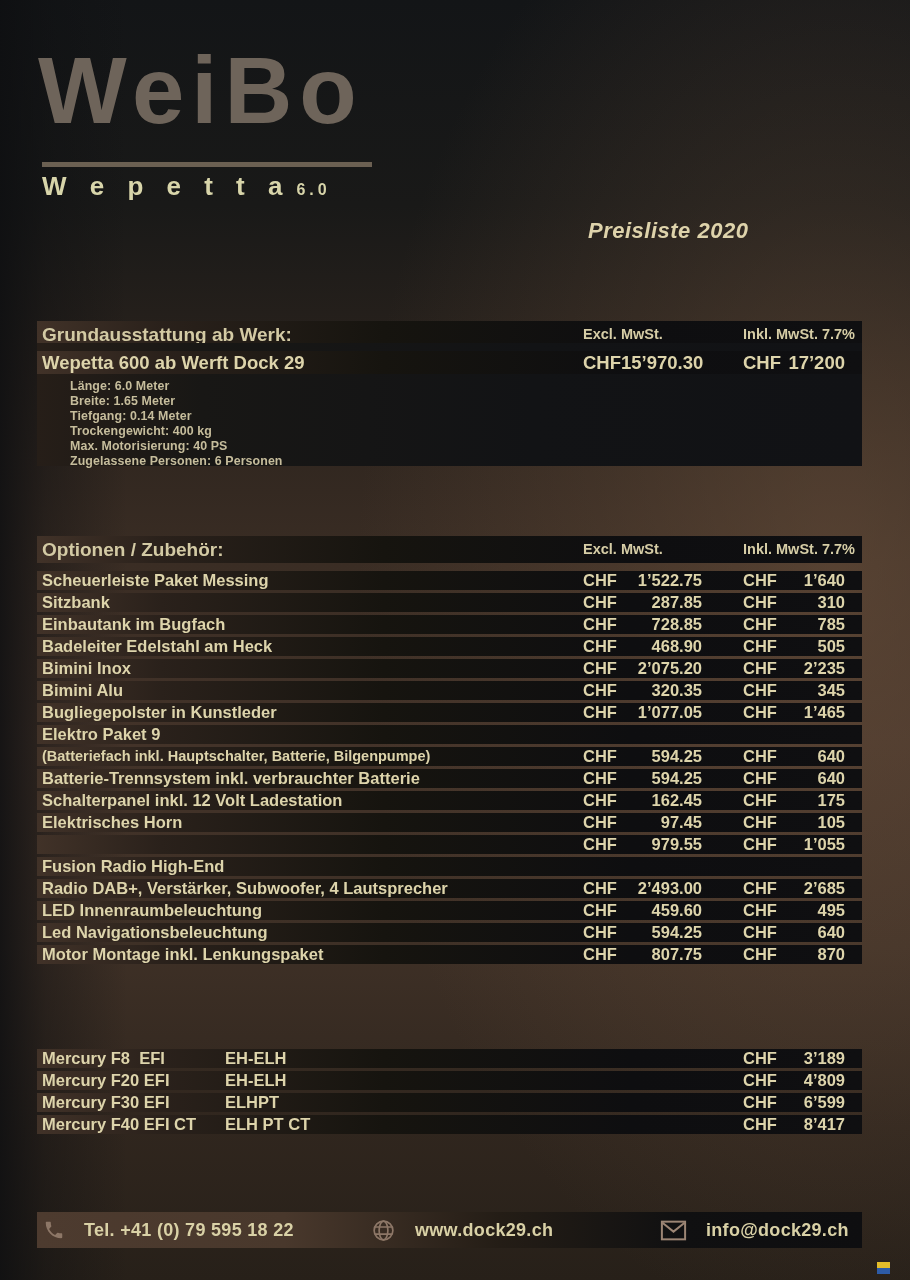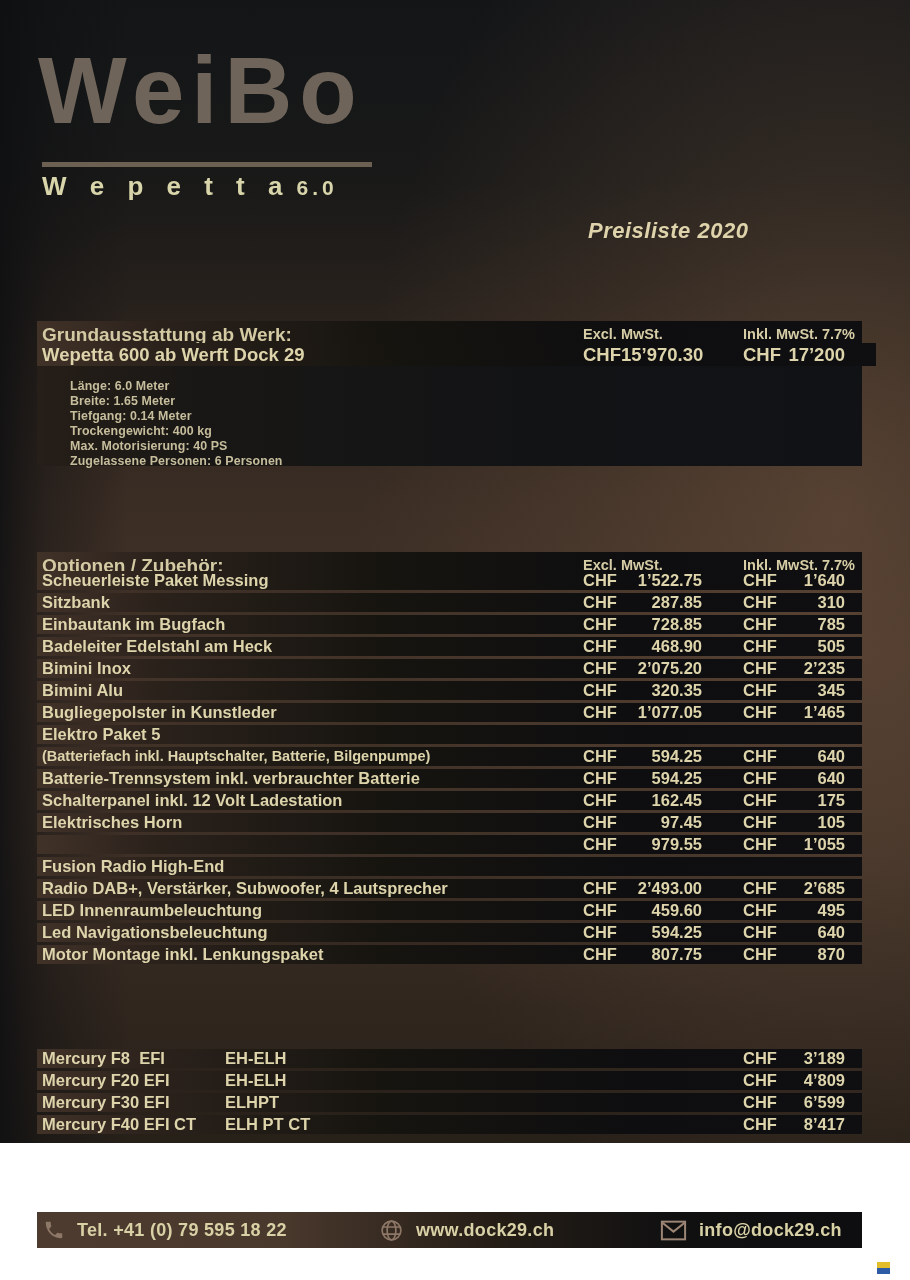--- a/index.html
+++ b/index.html
@@ -2,67 +2,67 @@
 <html><head>
 <meta charset="utf-8">
 <style>
   html,body{margin:0;padding:0;}
   body{
     width:910px;height:1280px;overflow:hidden;
     font-family:"Liberation Sans","DejaVu Sans",sans-serif;
     font-weight:bold;
   }
   .page{
-    position:relative;width:910px;height:1143px;
+    position:relative;width:910px;height:1280px;
     background:
       linear-gradient(90deg, rgba(14,15,17,0.85) 0%, rgba(14,15,17,0.4) 5%, rgba(14,15,17,0) 14%),
       radial-gradient(ellipse 480px 760px at 92% 45%, rgba(110,83,62,0.55) 0%, rgba(110,83,62,0.25) 50%, rgba(0,0,0,0) 100%),
       linear-gradient(180deg, #131517 0%, #191918 16%, #2b231d 30%, #3a2d24 44%, #433329 58%, #3e3026 74%, #30261e 88%, #272019 100%);
     background-color:#1a1a19;
   }
   .strip{
     background:linear-gradient(90deg, #413228 0%, #2a211b 15%, #16140f 42%, #0e0e10 72%, #0f0f11 100%);
   }
   
   .brand{position:absolute;left:38px;top:42px;font-size:94px;line-height:1.05;color:#6e645a;letter-spacing:7px;}
   .rule{position:absolute;left:42px;top:162px;width:330px;height:5px;background:#6b6052;}
   .model-line{position:absolute;left:42px;top:171px;font-size:26px;color:#d8d5aa;letter-spacing:8px;white-space:pre;}
-  .version{font-size:21px;letter-spacing:4px;margin-left:6px;}
+  .version{font-size:16px;letter-spacing:4px;margin-left:6px;}
   .doc-title{position:absolute;left:588px;top:218px;font-size:22px;color:#ded3ab;letter-spacing:0.5px;font-style:italic;}
   
   .header-band{position:absolute;left:37px;width:825px;height:27px;}
   .sec-heading{position:absolute;left:5px;top:0;line-height:27px;font-size:19px;color:#d3caa4;}
   .colhead{position:absolute;top:0;line-height:27px;font-size:14.5px;color:#d6cda6;}
   .colhead.excl{left:546px;}
   .colhead.inkl{left:706px;}
   
   .panel{position:absolute;left:37px;top:343px;width:825px;height:123px;
     background:linear-gradient(90deg,#261e18 0%,#181715 20%,#121315 60%,#111215 100%);}
-  .product-row{position:absolute;left:0;top:0;width:100%;height:23px;padding-left:14px;}
+  .product-row{position:absolute;left:0;top:8px;width:100%;height:23px;}
   .product-name{position:absolute;left:5px;top:0;line-height:23px;font-size:18.5px;color:#ddd4ab;}
   .product-row .price{line-height:23px;font-size:18.5px;}
   .spec-list{position:absolute;left:5px;top:36px;}
   .spec-line{font-size:12.4px;line-height:14.9px;color:#c6bd9c;letter-spacing:0.1px;margin-left:28px;}
   
   .rows{position:absolute;left:37px;width:825px;display:flex;flex-direction:column;gap:3px;}
   #options-rows{top:571px;}
   #motor-rows{top:1049px;}
   .row{position:relative;height:19px;width:100%;}
   .row-label{position:absolute;left:5px;top:0;line-height:19px;font-size:16.5px;color:#ddd4ab;white-space:pre;}
   .row-label.small{font-size:14.5px;}
   .m-code{position:absolute;left:188px;top:0;line-height:19px;font-size:16.5px;color:#ddd4ab;white-space:pre;}
   .price{position:absolute;top:0;display:flex;justify-content:space-between;line-height:19px;font-size:16.5px;color:#ddd4ab;}
   .price.excl{left:546px;width:119px;}
   .price.inkl{left:706px;width:102px;}
   
   .footer-band{position:absolute;left:37px;top:1212px;width:825px;height:36px;
     background:linear-gradient(90deg,#4d3b2f 0%,#49382c 30%,#241d16 56%,#101011 78%,#0e0e10 100%);}
-  .f-item{position:absolute;top:0;height:36px;display:flex;align-items:center;gap:12px;
+  .f-item{position:absolute;top:0;height:36px;display:flex;align-items:center;gap:19px;
     font-size:18px;color:#d9d1a6;letter-spacing:0.3px;}
-  .f-phone{left:6px;} .f-web{left:342px;justify-content:flex-end;} .f-mail{left:623px;}
+  .f-phone{left:6px;} .f-web{left:334px;justify-content:flex-end;} .f-mail{left:623px;}
   .f-icon{display:flex;align-items:center;}
   
   .corner-badge{position:absolute;left:877px;top:1262px;width:13px;height:12px;}
   .badge-yellow{height:6px;background:#e4bd2a;}
   .badge-blue{height:6px;background:#2d5ba6;}
 </style>
 </head>
 <body>
 
 <div class="page">
@@ -94,21 +94,21 @@
     <div class="spec-list">
         <div class="spec-line">Länge: 6.0 Meter</div>
         <div class="spec-line">Breite: 1.65 Meter</div>
         <div class="spec-line">Tiefgang: 0.14 Meter</div>
         <div class="spec-line">Trockengewicht: 400 kg</div>
         <div class="spec-line">Max. Motorisierung: 40 PS</div>
         <div class="spec-line">Zugelassene Personen: 6 Personen</div>
       </div>
   </div>
 
-  <div class="header-band strip" style="top:552px;">
+  <div class="header-band strip" style="top:536px;">
     <span class="sec-heading">Optionen / Zubehör:</span>
     <span class="colhead excl">Excl. MwSt.</span>
     <span class="colhead inkl">Inkl. MwSt. 7.7%</span>
   </div>
 
   <div id="options-rows" class="rows">
       <div class="row strip">
         <span class="row-label">Scheuerleiste Paket Messing</span>
         <span class="price excl">
           <span class="chf">CHF</span>
@@ -179,21 +179,21 @@
         <span class="price excl">
           <span class="chf">CHF</span>
           <span class="amt">1’077.05</span>
         </span>
         <span class="price inkl">
           <span class="chf">CHF</span>
           <span class="amt">1’465</span>
         </span>
       </div>
       <div class="row strip">
-        <span class="row-label">Elektro Paket 5</span>
+        <span class="row-label">Elektro Paket 9</span>
       </div>
       <div class="row strip">
         <span class="row-label small">(Batteriefach inkl. Hauptschalter, Batterie, Bilgenpumpe)</span>
         <span class="price excl">
           <span class="chf">CHF</span>
           <span class="amt">594.25</span>
         </span>
         <span class="price inkl">
           <span class="chf">CHF</span>
           <span class="amt">640</span>

